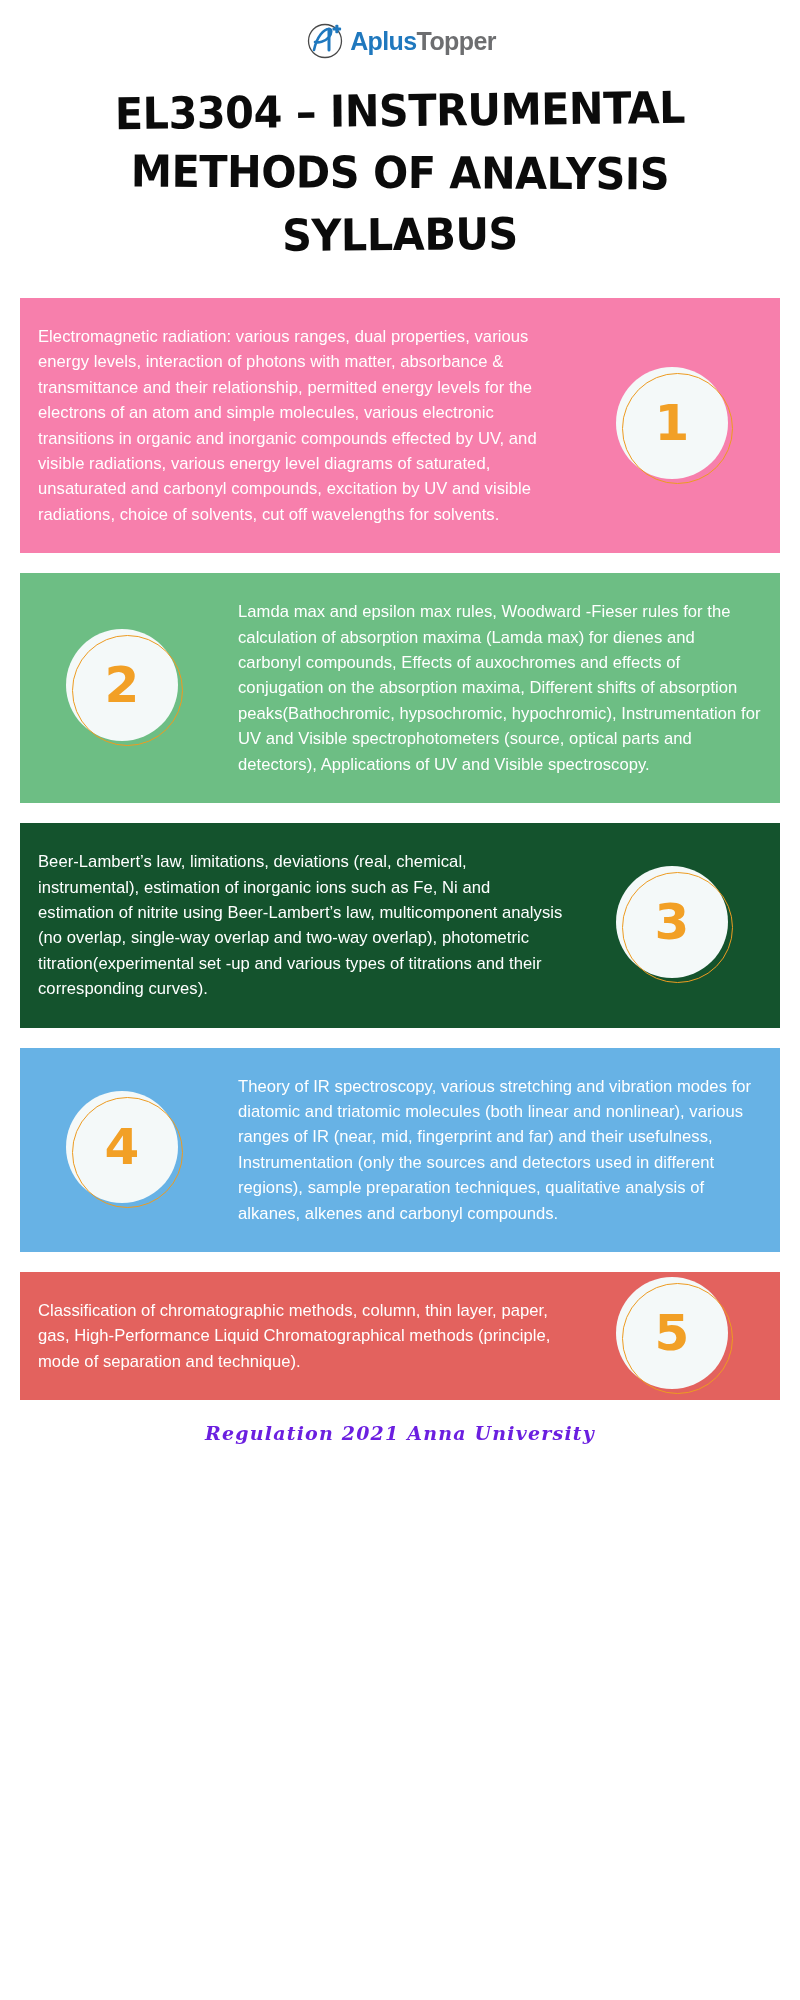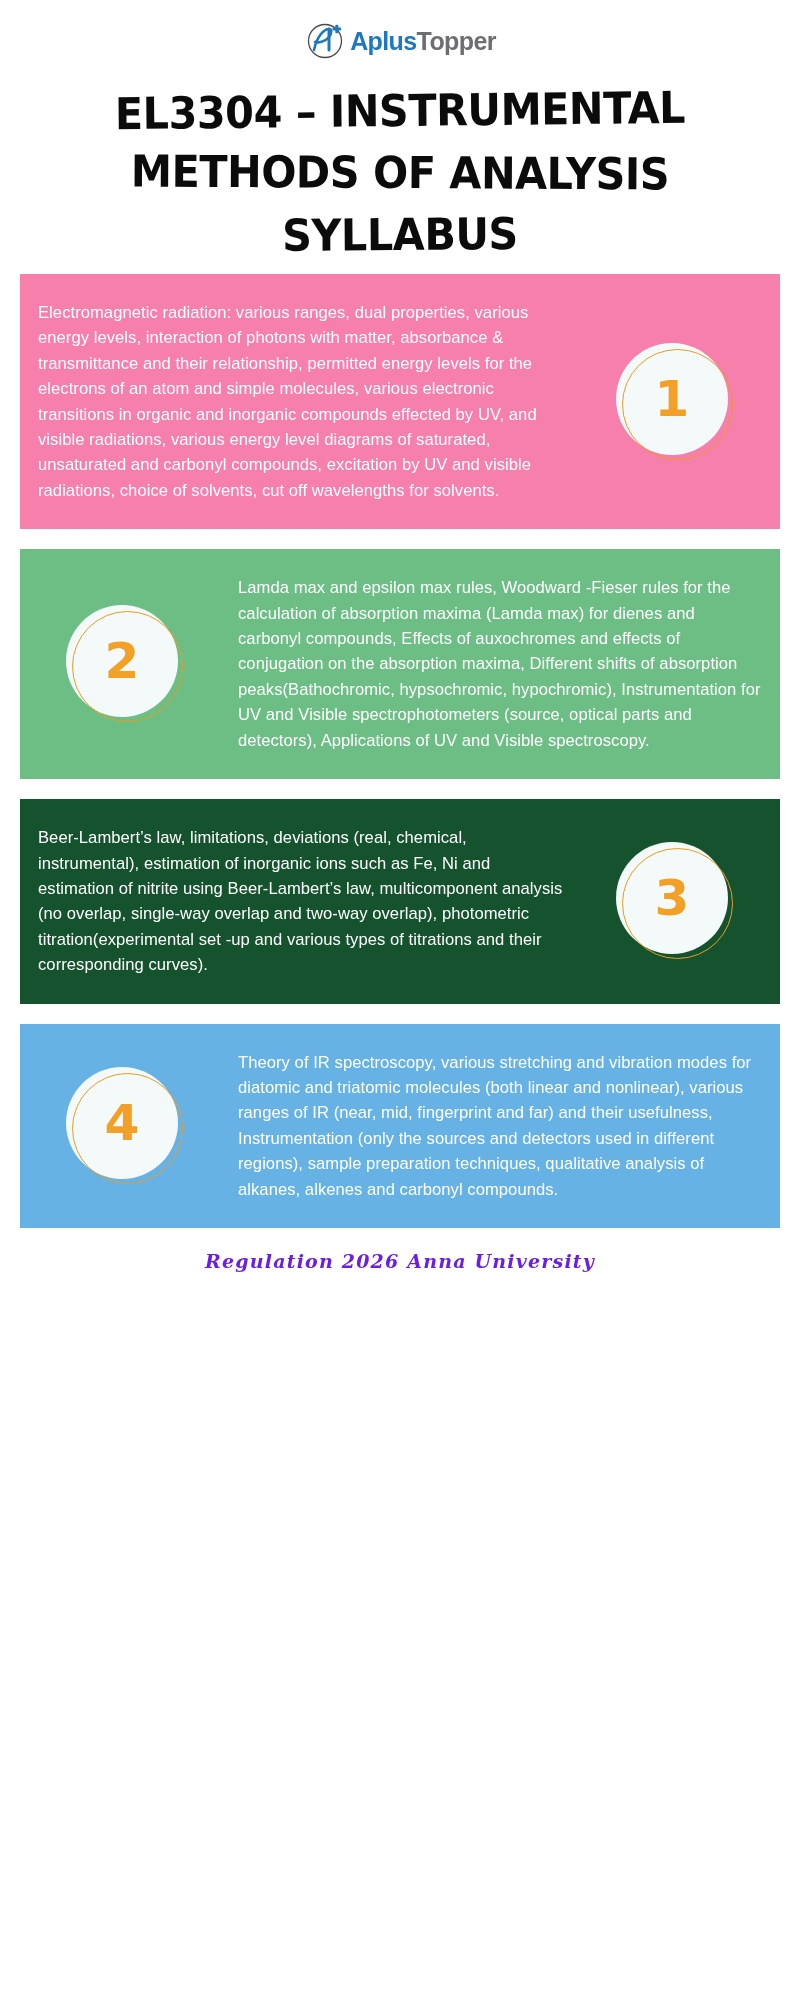--- a/index.html
+++ b/index.html
@@ -66,21 +66,21 @@
     transform: scaleX(0.94);
   }
   .title-line.l1 { transform: scaleX(0.94) rotate(-0.6deg); }
   .title-line.l2 { transform: scaleX(0.94) rotate(0.3deg); }
   .title-line.l3 { transform: scaleX(0.94) rotate(-0.4deg); }
 
   
   .cards {
     width: 704px;
     padding: 0 20px;
-    margin-top: 8px;
+    margin-top: 32px;
   }
   .card {
     width: 760px;
     position: relative;
     display: flex;
     align-items: center;
     margin-bottom: 20px;
     overflow: hidden;
   }
   .card.badge-right  { flex-direction: row; }
@@ -215,17 +215,27 @@
     <div class="card badge-left" style="background: rgb(103, 178, 229);">
       <div class="card-text">Theory of IR spectroscopy, various stretching and vibration modes for diatomic and triatomic molecules (both linear and nonlinear), various ranges of IR (near, mid, fingerprint and far) and their usefulness, Instrumentation (only the sources and detectors used in different regions), sample preparation techniques, qualitative analysis of alkanes, alkenes and carbonyl compounds.</div>
       <div class="badge-wrap">
         <div class="badge">
           <div class="disc" style="background: rgb(244, 249, 249);"></div>
           <div class="ring" style="border-color: rgb(237, 155, 33);"></div>
           <div class="num" style="color: rgb(242, 160, 38);">4</div>
         </div>
       </div>
     </div>
+    <div class="card badge-right" style="background: rgb(227, 98, 94);">
+      <div class="card-text">Classification of chromatographic methods, column, thin layer, paper, gas, High-Performance Liquid Chromatographical methods (principle, mode of separation and technique).</div>
+      <div class="badge-wrap">
+        <div class="badge">
+          <div class="disc" style="background: rgb(244, 249, 249);"></div>
+          <div class="ring" style="border-color: rgb(237, 155, 33);"></div>
+          <div class="num" style="color: rgb(242, 160, 38);">5</div>
+        </div>
+      </div>
+    </div>
   </div>
 
 <div class="footer">
-  <span class="footer-text" style="color: rgb(107, 31, 224);">Regulation 2026 Anna University</span>
+  <span class="footer-text" style="color: rgb(107, 31, 224);">Regulation 2021 Anna University</span>
 </div>
 
 </body></html>

